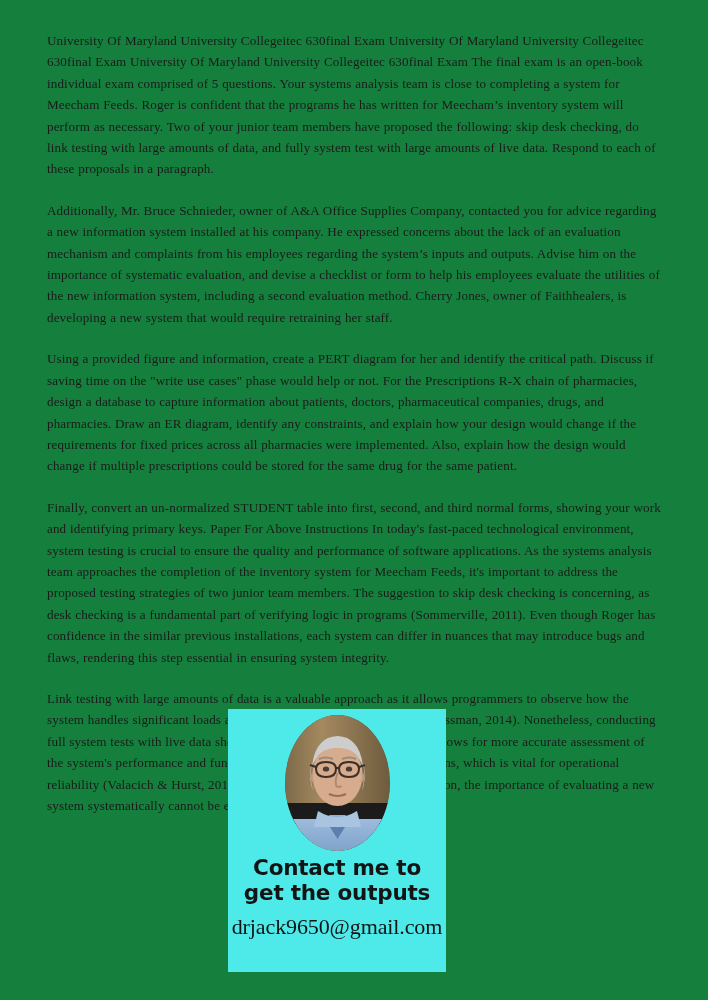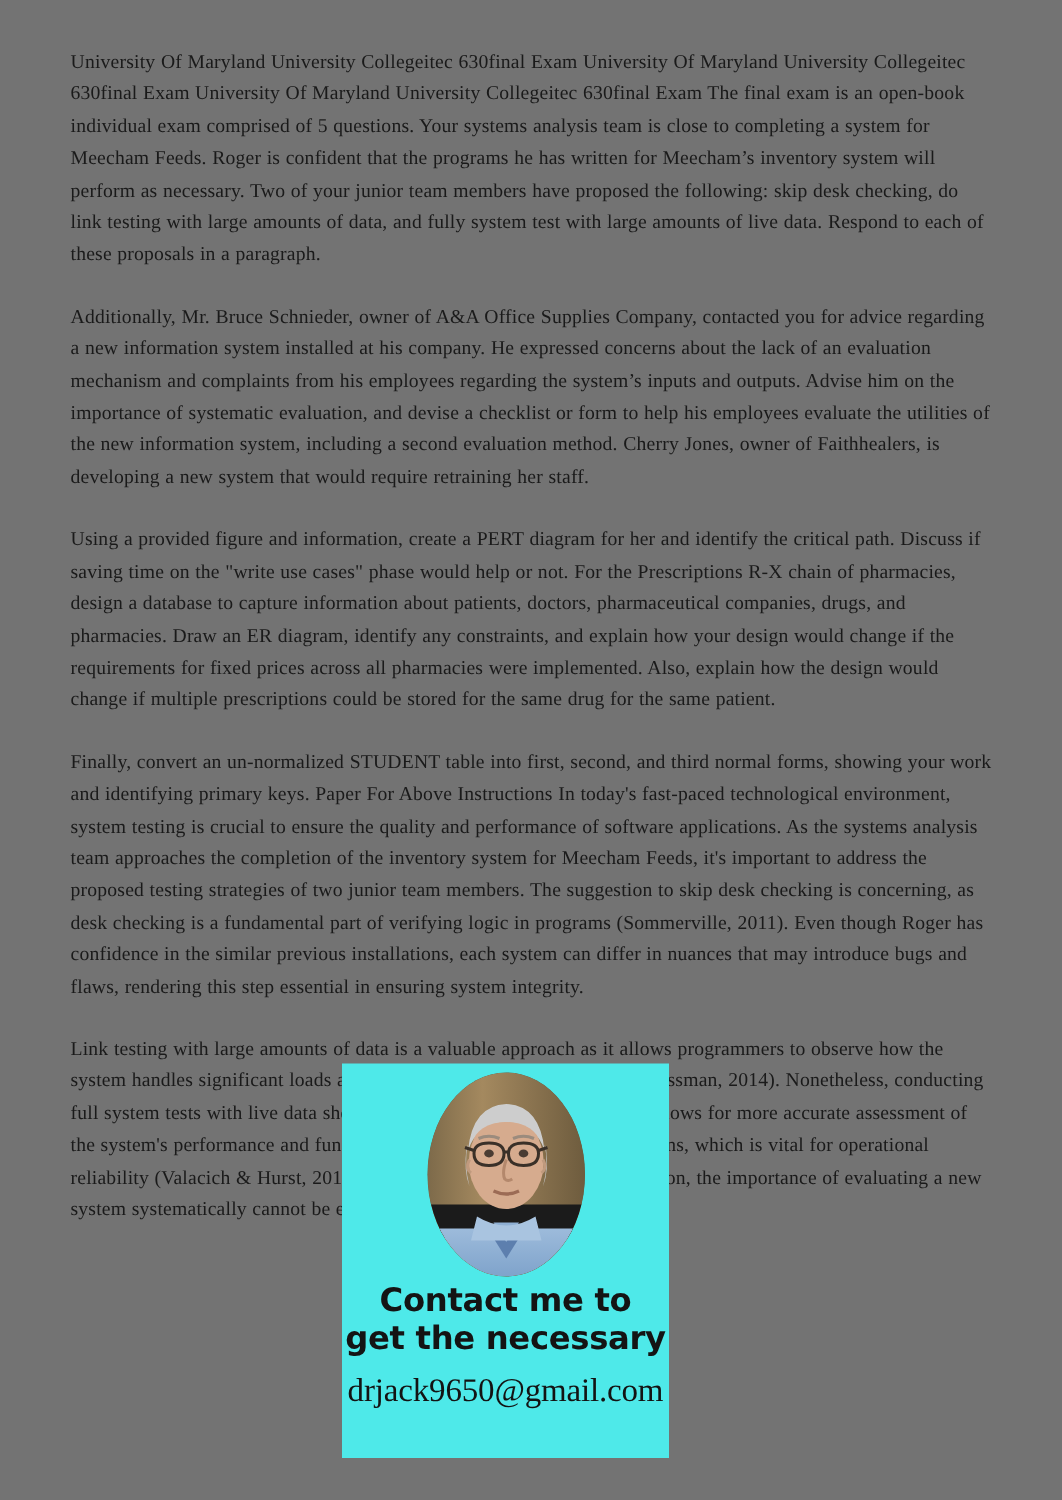--- a/index.html
+++ b/index.html
@@ -11,21 +11,21 @@
     height: 1000px;
     background: #ffffff;
     font-family: "Liberation Serif", "DejaVu Serif", serif;
     overflow: hidden;
     position: relative;
   }
 
   #page {
     position: absolute;
     inset: 0;
-    background: #737373;
+    background: #15803d;
   }
 
   #doc-body {
     position: absolute;
     left: 47px;
     top: 30px;
     width: 614px;
   }
 
   .para {
@@ -148,20 +148,20 @@
           <path d="M52.5 58 q-3 9 -1 13 q2 2 5 0" stroke="#b4886c" stroke-width="2" fill="none"></path>
           <path d="M44 79 q8.5 4 17 0" stroke="#9c6b55" stroke-width="2.2" fill="none"></path>
           <path d="M28 58 q-3 6 1 9" stroke="#c09a7e" stroke-width="2" fill="none"></path>
           <path d="M77 58 q3 6 -1 9" stroke="#c09a7e" stroke-width="2" fill="none"></path>
         </g>
       </svg>
     </div>
 
     <div id="wm-text">
       <div class="wm-line">Contact me to</div>
-      <div class="wm-line">get the necessary</div>
+      <div class="wm-line">get the outputs</div>
     </div>
 
     <div id="wm-email">drjack9650@gmail.com</div>
 
   </div>
 
 </div>
 
 </body></html>

